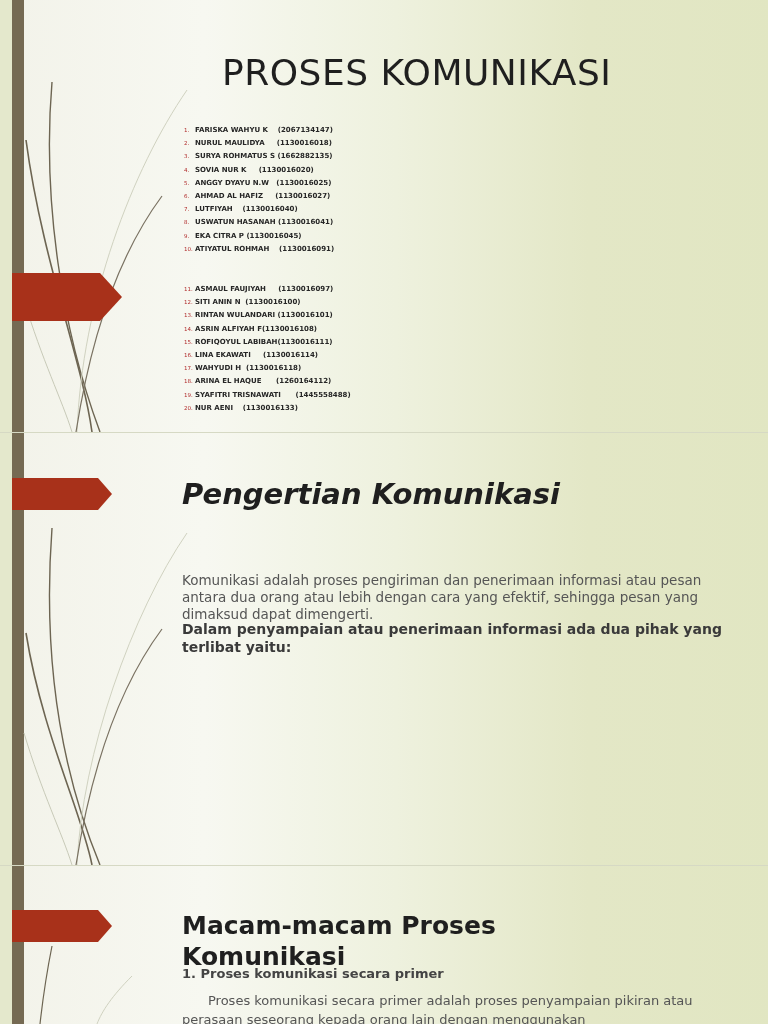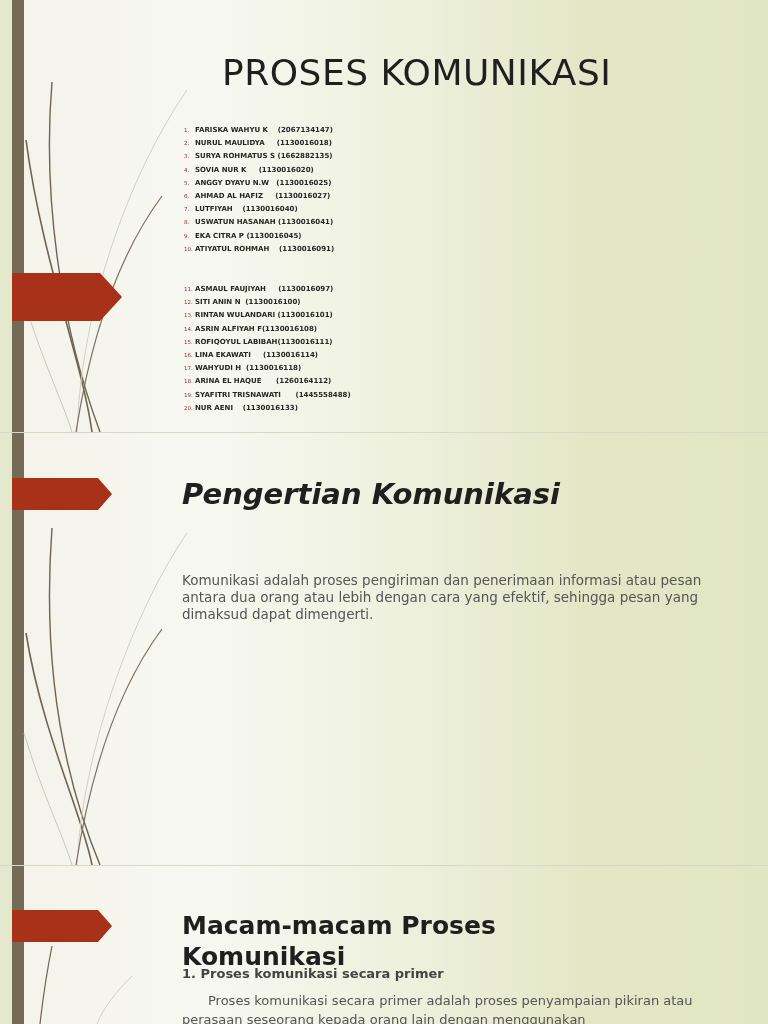--- a/index.html
+++ b/index.html
@@ -102,20 +102,21 @@
     <path d="M40 95 C30 230, 50 340, 88 432" stroke="#6d6552" stroke-width="1.4" fill="none"></path>
     <path d="M14 200 C30 300, 70 380, 80 432" stroke="#6d6552" stroke-width="1.6" fill="none"></path>
     <path d="M175 100 C120 180, 70 320, 65 432" stroke="#d0d2c0" stroke-width="1" fill="none"></path>
     <path d="M150 196 C110 250, 80 330, 64 432" stroke="#7a7262" stroke-width="1.2" fill="none"></path>
     <path d="M12 300 C30 360, 50 400, 60 432" stroke="#c8cab8" stroke-width="1" fill="none"></path>
   </svg>
   <div class="arrow-tab small" style="top:45px;"></div>
 
   <h2 class="title-2">Pengertian Komunikasi</h2>
   <p class="para-2">Komunikasi adalah proses pengiriman dan penerimaan informasi atau pesan antara dua orang atau lebih dengan cara yang efektif, sehingga pesan yang dimaksud dapat dimengerti.</p>
+  <p class="bold-2">Dalam penyampaian atau penerimaan informasi ada dua pihak yang terlibat yaitu:</p>
 </section>
 
 <div class="slide-sep" style="top:865px;"></div>
 
 <section class="slide slide-3">
   <div class="left-bar"></div>
   <svg class="curves" viewBox="0 0 200 158" preserveAspectRatio="none">
     <path d="M40 80 C34 110, 30 140, 28 158" stroke="#6d6552" stroke-width="1.2" fill="none"></path>
     <path d="M120 110 C100 130, 90 145, 85 158" stroke="#d0d2c0" stroke-width="1" fill="none"></path>
   </svg>

